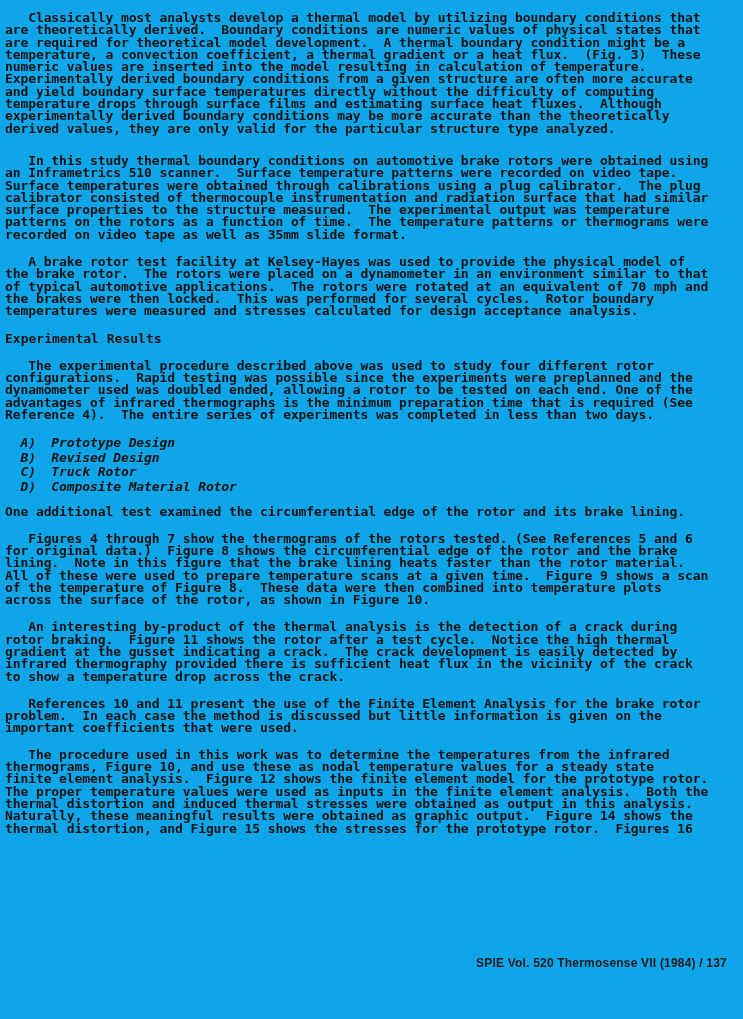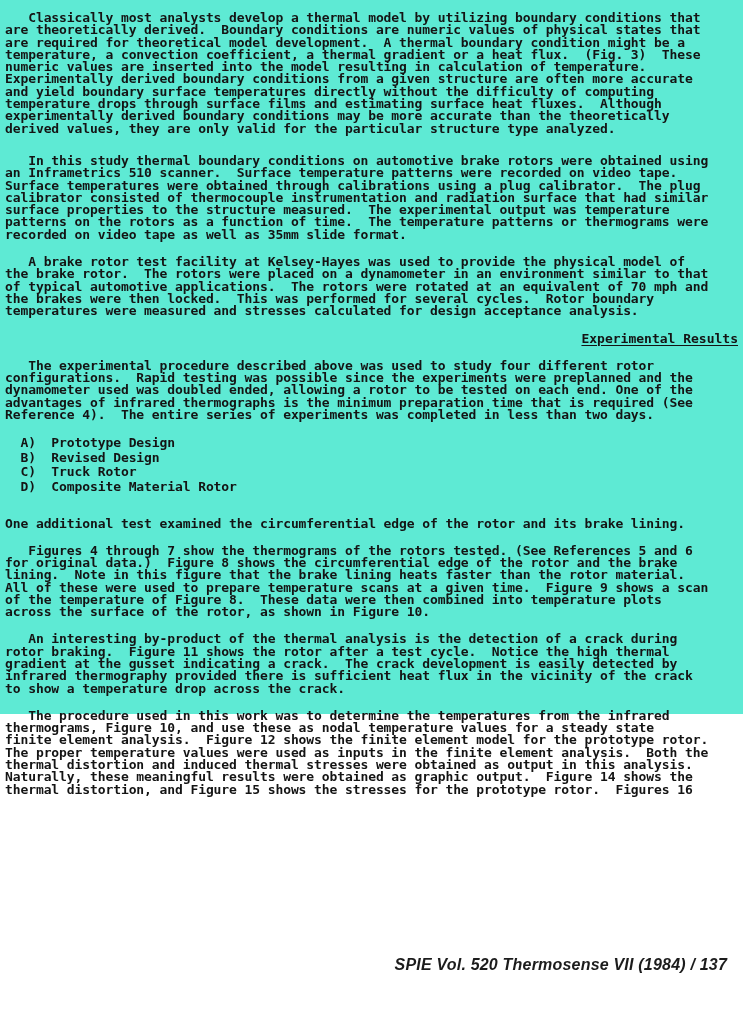--- a/index.html
+++ b/index.html
@@ -8,57 +8,55 @@
   }
   body {
     width: 743px;
     height: 1019px;
     background: #ffffff;
     overflow: hidden;
   }
   .page {
     position: relative;
     width: 743px;
-    height: 714px;
+    height: 1019px;
     box-sizing: border-box;
     padding: 12px 0 0 5px;
-    background: #5eead4;
+    background: #0ea5e9;
     font-family: "DejaVu Sans Mono", "Liberation Mono", monospace;
     font-weight: bold;
     font-size: 13px;
     color: #141414;
   }
   .para {
     white-space: pre;
     line-height: 12.3px;
     margin: 0 0 15px 0;
     letter-spacing: -0.1px;
   }
   .para.mb20 { margin-bottom: 20px; }
   .para.mb14 { margin-bottom: 14px; margin-top: 11px; }
-  .para.mb12 { margin-bottom: 24px; }
+  .para.mb12 { margin-bottom: 12px; font-style: italic; }
   .list {
     line-height: 14.5px;
   }
   .heading {
     white-space: pre;
     line-height: 12.3px;
     margin: 0 5px 15px 0;
-    text-align: right;
-    text-decoration: underline;
+    text-align: left;
     text-underline-offset: 2px;
   }
   .footer {
     position: absolute;
     top: 956px;
     right: 16px;
     font-family: "Liberation Sans", sans-serif;
-    font-style: italic;
     font-weight: bold;
-    font-size: 16px;
+    font-size: 12px;
     letter-spacing: 0.2px;
     color: #1c1c1c;
   }
 </style>
 </head>
 <body style="background: rgb(255, 255, 255);">
 
 <div class="page" style="color: rgb(20, 20, 20);">
 
   <div class="para mb20">   Classically most analysts develop a thermal model by utilizing boundary conditions that
@@ -110,20 +108,23 @@
 across the surface of the rotor, as shown in Figure 10.</div>
 
   <div class="para">   An interesting by-product of the thermal analysis is the detection of a crack during
 rotor braking.  Figure 11 shows the rotor after a test cycle.  Notice the high thermal
 gradient at the gusset indicating a crack.  The crack development is easily detected by
 infrared thermography provided there is sufficient heat flux in the vicinity of the crack
 to show a temperature drop across the crack.</div>
 
 
 
+  <div class="para mb14">   References 10 and 11 present the use of the Finite Element Analysis for the brake rotor
+problem.  In each case the method is discussed but little information is given on the
+important coefficients that were used.</div>
 
   <div class="para">   The procedure used in this work was to determine the temperatures from the infrared
 thermograms, Figure 10, and use these as nodal temperature values for a steady state
 finite element analysis.  Figure 12 shows the finite element model for the prototype rotor.
 The proper temperature values were used as inputs in the finite element analysis.  Both the
 thermal distortion and induced thermal stresses were obtained as output in this analysis.
 Naturally, these meaningful results were obtained as graphic output.  Figure 14 shows the
 thermal distortion, and Figure 15 shows the stresses for the prototype rotor.  Figures 16</div>
 
   <div class="footer">

